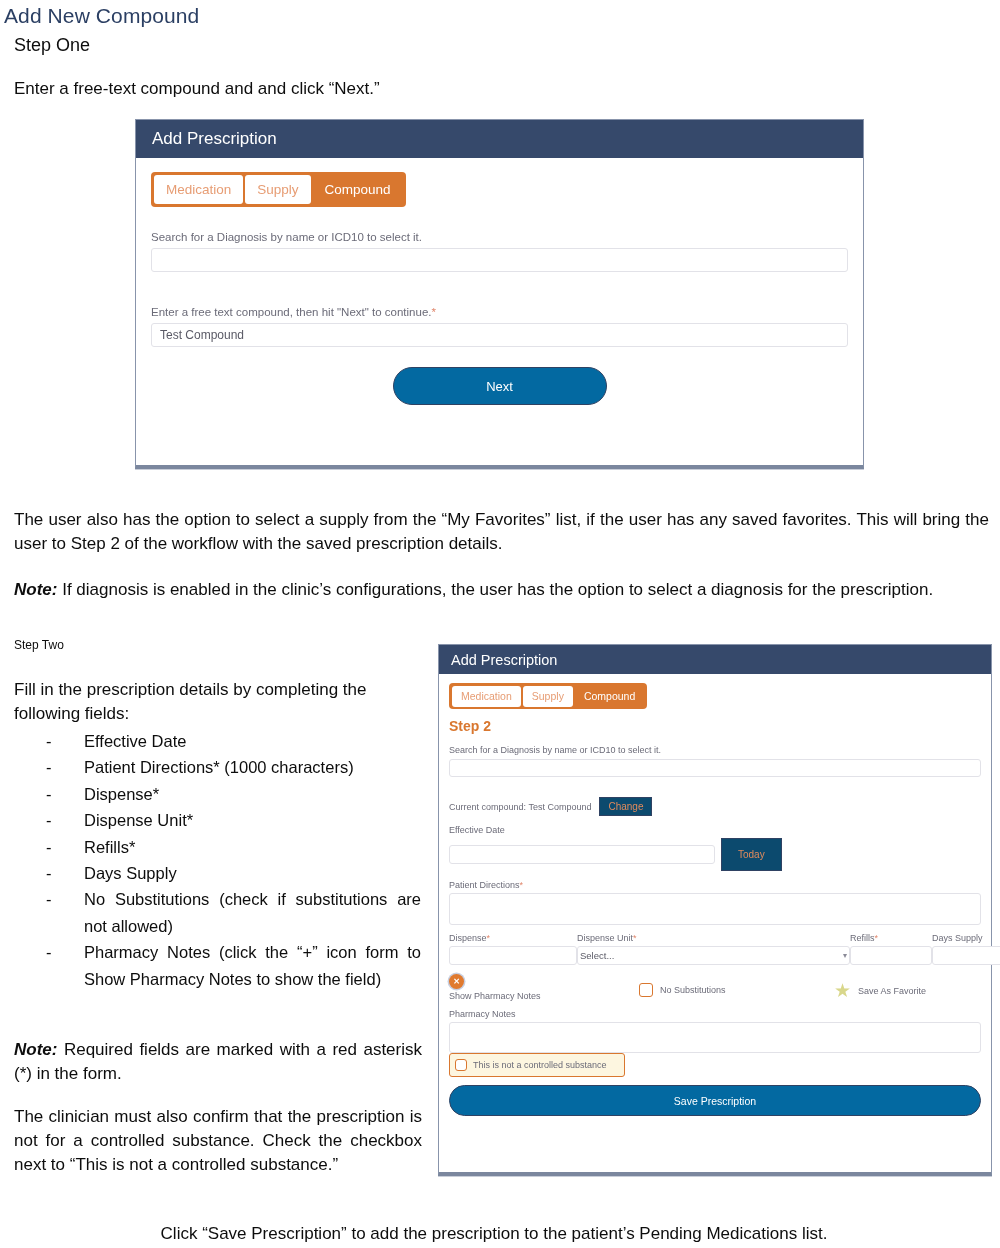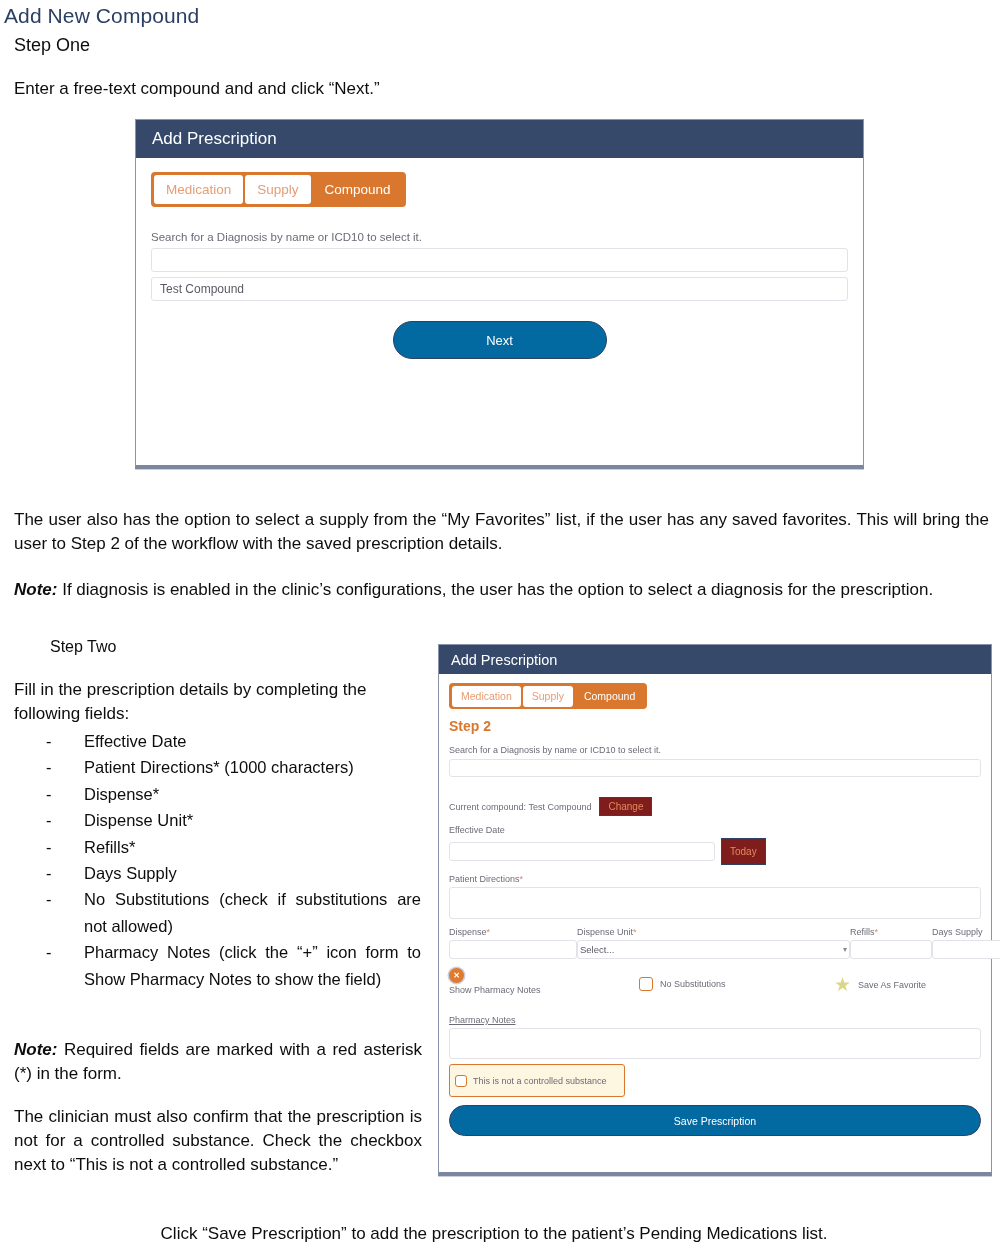--- a/index.html
+++ b/index.html
@@ -23,21 +23,21 @@
     position: absolute; left: 14px; top: 35px;
     font-size: 18px; color: #0d0d0d;
   }
   .para {
     font-size: 17px; line-height: 1.42; color: #0d0d0d;
   }
   .para b { font-weight: bold; font-style: italic; }
   .p-intro { position: absolute; left: 14px; top: 77px; width: 700px; }
   .p-fav   { position: absolute; left: 14px; top: 508px; width: 975px; text-align: justify; }
   .p-note1 { position: absolute; left: 14px; top: 578px; width: 975px; text-align: justify; }
-  .step-two { position: absolute; left: 14px; top: 638px; font-size: 16px; color: #0d0d0d; margin-left: 36px; }
+  .step-two { position: absolute; left: 14px; top: 638px; font-size: 12px; color: #0d0d0d; }
   .p-fill  { position: absolute; left: 14px; top: 678px; width: 400px; }
   .p-note2 { position: absolute; left: 14px; top: 1038px; width: 408px; text-align: justify; }
   .p-clin  { position: absolute; left: 14px; top: 1105px; width: 408px; text-align: justify; }
   .p-click { position: absolute; left: 14px; top: 1222px; width: 960px; text-align: center; }
 
   .field-list { position: absolute; left: 46px; top: 728px; width: 375px; }
   .field-row {
     display: flex; font-size: 16.5px; line-height: 1.6; color: #0d0d0d;
   }
   .field-dash { width: 38px; flex: none; }
@@ -85,21 +85,21 @@
   }
   .inp.ta { align-items: flex-start; }
   .btn-pill {
     background: #0369a1;
     border: 1.5px solid #2f4263;
     border-radius: 22px;
     color: #ffffff;
     display: flex; align-items: center; justify-content: center;
   }
   .btn-box {
-    background: #7f1d1d;
+    background: #0c4a6e;
     border: 1.5px solid #2f4263;
     color: #e08a5c;
     display: flex; align-items: center; justify-content: center;
   }
   .cbx {
     border: 1.6px solid #d9772f;
     border-radius: 3px;
     background: #fff;
   }
   .ctrl-sub {
@@ -203,20 +203,23 @@
     <div class="tabs">
       <div class="tab">Medication</div>
       <div class="tab">Supply</div>
       <div class="tab active">Compound</div>
     </div>
 
 
     <div class="flabel" style="margin-top:24px;">Search for a Diagnosis by name or ICD10 to select it.</div>
     <div class="inp" style="margin-top:5px;"></div>
 
+    <div class="flabel" style="margin-top:34px;">
+      <span>Enter a free text compound, then hit "Next" to continue.</span><span class="req">*</span>
+    </div>
     <div class="inp" style="margin-top:5px;">Test Compound</div>
 
     <div class="btn-pill">Next</div>
   </div>
 </div>
 
 <div class="panel" id="panel-two">
   <div class="panel-head">
     <span>Add Prescription</span>
   </div>
@@ -234,21 +237,21 @@
     <div class="inp" style="height:18px;margin-top:4px;"></div>
 
     <div class="row" style="align-items:center;margin-top:20px;">
       <span class="flabel">Current compound: Test Compound</span>
       <span class="btn-box" style="height:19px;padding:0 8px;font-size:10px;margin-left:8px;">Change</span>
     </div>
 
     <div class="flabel" style="margin-top:9px;">Effective Date</div>
     <div class="row" style="align-items:center;margin-top:3px;">
       <div class="inp" style="width:266px;height:19px;"></div>
-      <span class="btn-box" style="height:27px;padding:0 8px;font-size:10px;margin-left:6px;">Today</span>
+      <span class="btn-box" style="height:33px;padding:0 16px;font-size:10px;margin-left:6px;">Today</span>
     </div>
 
     <div class="flabel" style="margin-top:9px;">
       <span>Patient Directions</span><span class="req">*</span>
     </div>
     <div class="inp ta" style="height:32px;margin-top:3px;position:relative;padding-top:3px;"></div>
 
     <div class="row" style="margin-top:8px;">
       <div style="width:136px;">
         <div class="flabel"><span>Dispense</span><span class="req">*</span></div>
@@ -279,23 +282,23 @@
       <div class="row" style="width:195px;align-items:center;margin-top:9px;">
         <span class="cbx" style="width:14px;height:14px;display:inline-block;"></span>
         <span class="flabel" style="margin-left:7px;">No Substitutions</span>
       </div>
       <div class="row" style="align-items:center;margin-top:7px;">
         <span class="star" style="font-size:19px;">★</span>
         <span class="flabel" style="margin-left:7px;">Save As Favorite</span>
       </div>
     </div>
 
-    <div class="flabel" style="margin-top:20px;text-decoration:underline;">Pharmacy Notes</div>
+    <div class="flabel" style="margin-top:8px;">Pharmacy Notes</div>
     <div class="inp ta" style="height:31px;margin-top:3px;position:relative;padding-top:3px;"></div>
 
-    <div class="ctrl-sub" style="margin-top:5px;width:176px;height:33px;padding:0 5px;">
+    <div class="ctrl-sub" style="width:176px;height:24px;padding:0 5px;">
       <span class="cbx" style="width:12px;height:12px;display:inline-block;"></span>
       <span class="flabel" style="margin-left:6px;">This is not a controlled substance</span>
     </div>
 
     <div class="btn-pill" style="height:31px;margin-top:8px;font-size:10.5px;width:100%;">Save Prescription</div>
   </div>
 </div>
 
 </body></html>

